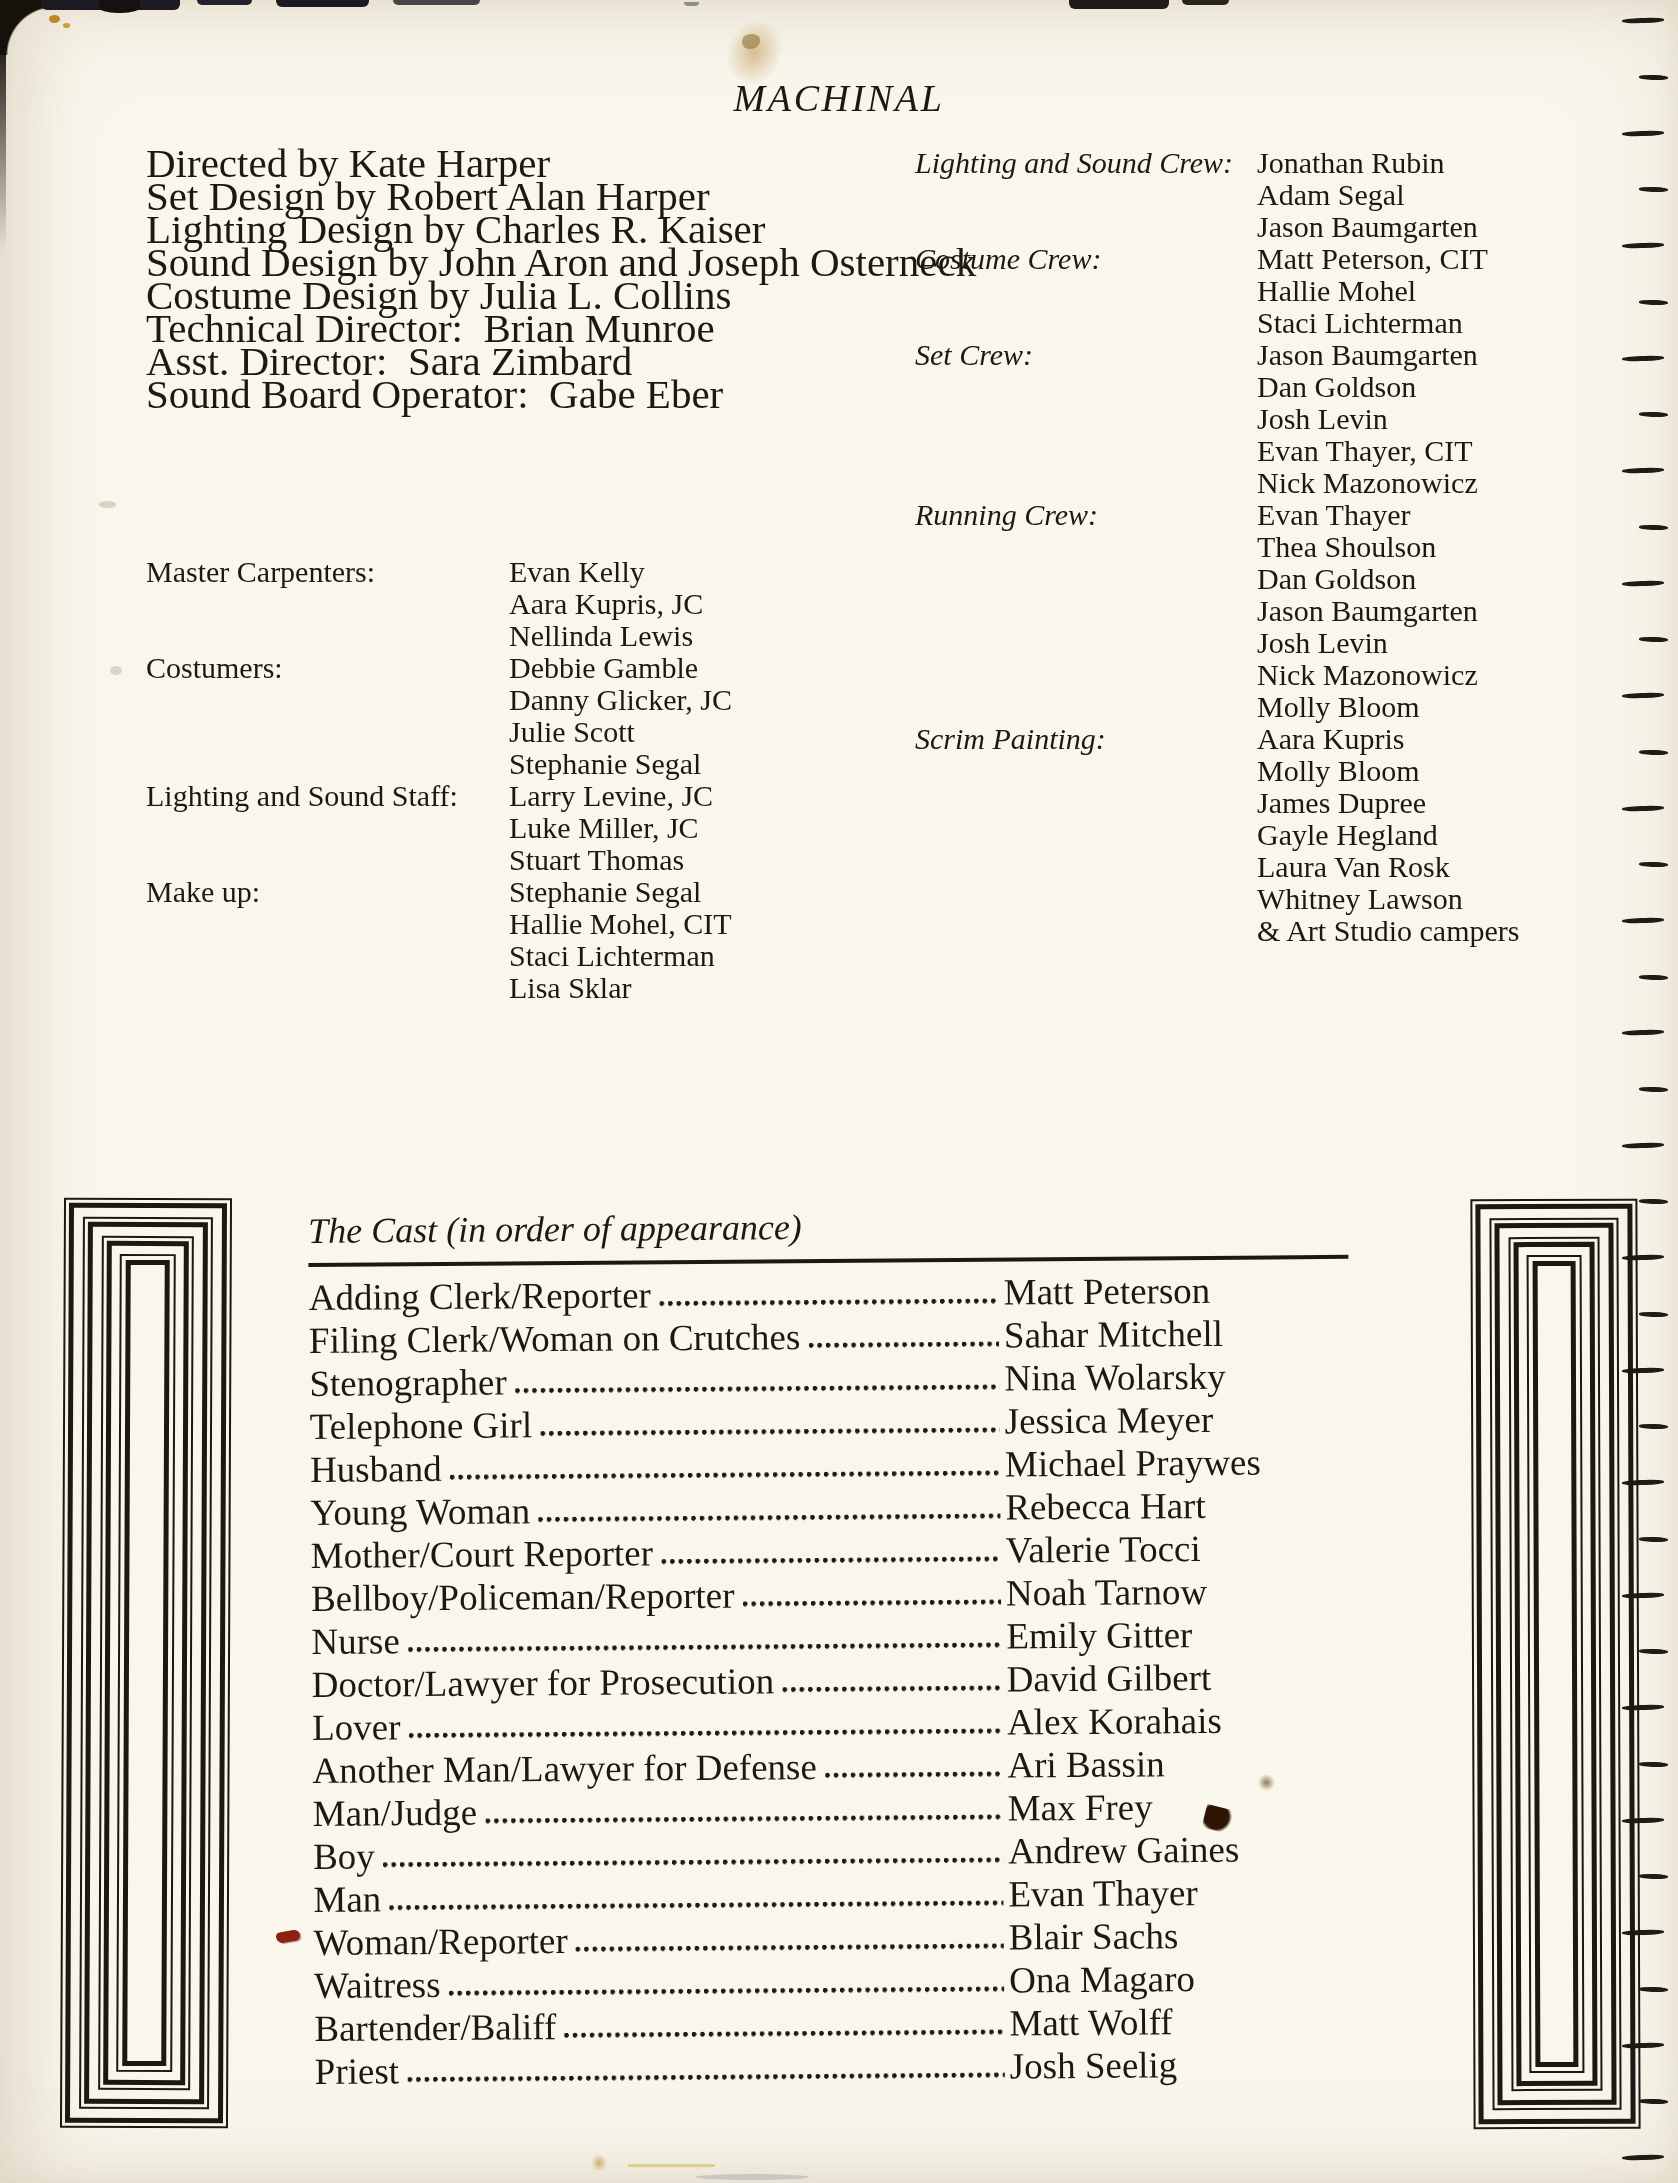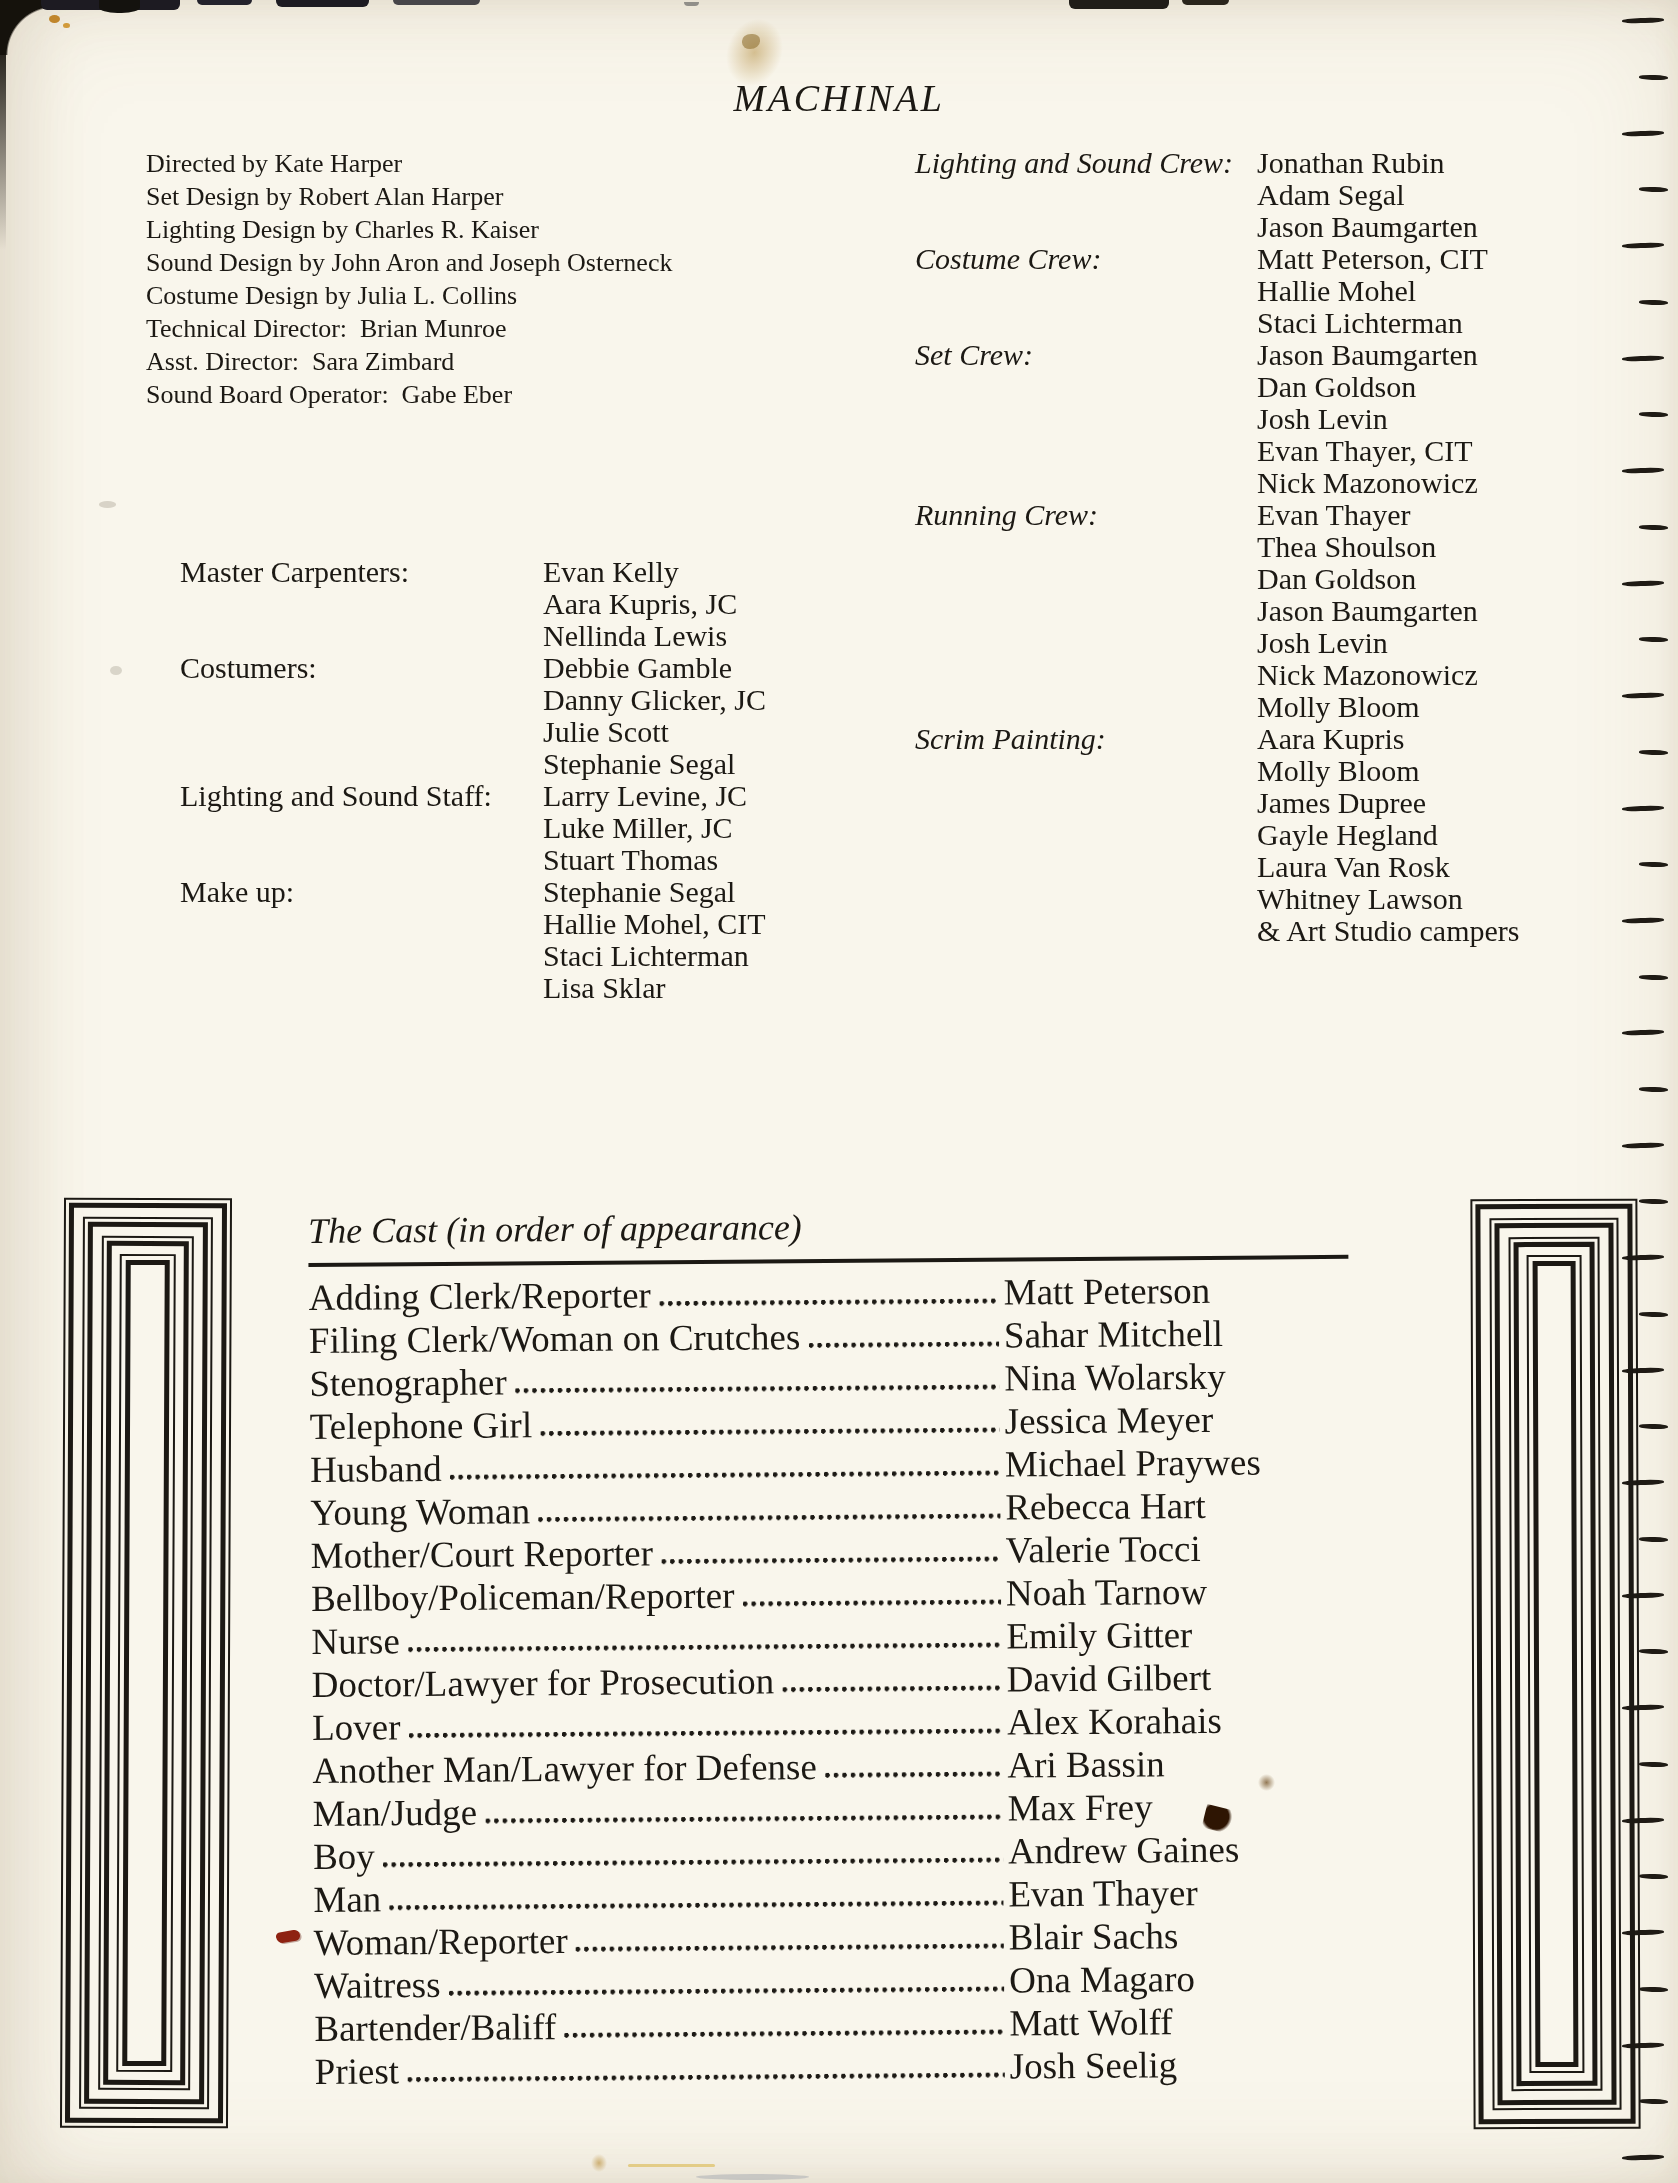--- a/index.html
+++ b/index.html
@@ -56,27 +56,27 @@
     background:radial-gradient(closest-side, rgba(130,100,60,.85), rgba(130,100,60,0));}
   .mark-yspeck{left:591px;top:2154px;width:16px;height:18.4px;
     background:radial-gradient(closest-side, rgba(190,150,70,.7), rgba(190,150,70,0));}
   .mark-yellow{left:628px;top:2164px;width:87px;height:3.3px;background:#d8b33e;opacity:.55;border-radius:2px;}
   .mark-bottom-gray{left:696px;top:2174px;width:113px;height:6px;background:#8d96a2;opacity:.38;border-radius:50%;}
   
   .dash{position:absolute;background:#1f1b15;height:4.6px;border-radius:45%;}
   
   #title{top:76px;left:0;right:0;text-align:center;font-style:italic;
     font-size:38px;letter-spacing:2.6px;}
-  #credits{left:146px;top:147px;font-size:26px;line-height:33px;}
+  #credits{left:146px;top:147px;font-size:41px;line-height:33px;}
   .credit-line{white-space:pre-wrap;}
   #crew{left:915px;top:147px;font-size:30px;line-height:32px;}
   .crew-group{display:flex;align-items:flex-start;}
   .crew-label{width:342px;flex:none;white-space:nowrap;font-style:italic;}
   #staff{left:146px;top:556px;font-size:30px;line-height:32px;}
-  .staff-label{width:363px;flex:none;white-space:nowrap;margin-left:34px;}
+  .staff-label{width:363px;flex:none;white-space:nowrap;}
   .name-line{white-space:nowrap;}
   
   #cast{left:308px;top:1211px;width:1040px;transform:rotate(-0.45deg);transform-origin:0 0;}
   #cast-heading{font-style:italic;font-size:36px;line-height:41px;}
   #cast-rule{width:1040px;height:4px;background:var(--ink);margin-top:10.5px;}
   #cast-rows{margin-top:9.2px;width:988px;}
   .cast-row{display:flex;height:43px;line-height:43px;font-size:37px;}
   .cast-role{flex:none;white-space:nowrap;}
   .cast-leader{flex:1 1 auto;height:8.5px;align-self:flex-end;margin:0 5.3px 8px 6.6px;
     background-image:radial-gradient(circle at 4px 4px, var(--ink) 2.1px, rgba(0,0,0,0) 2.6px);

